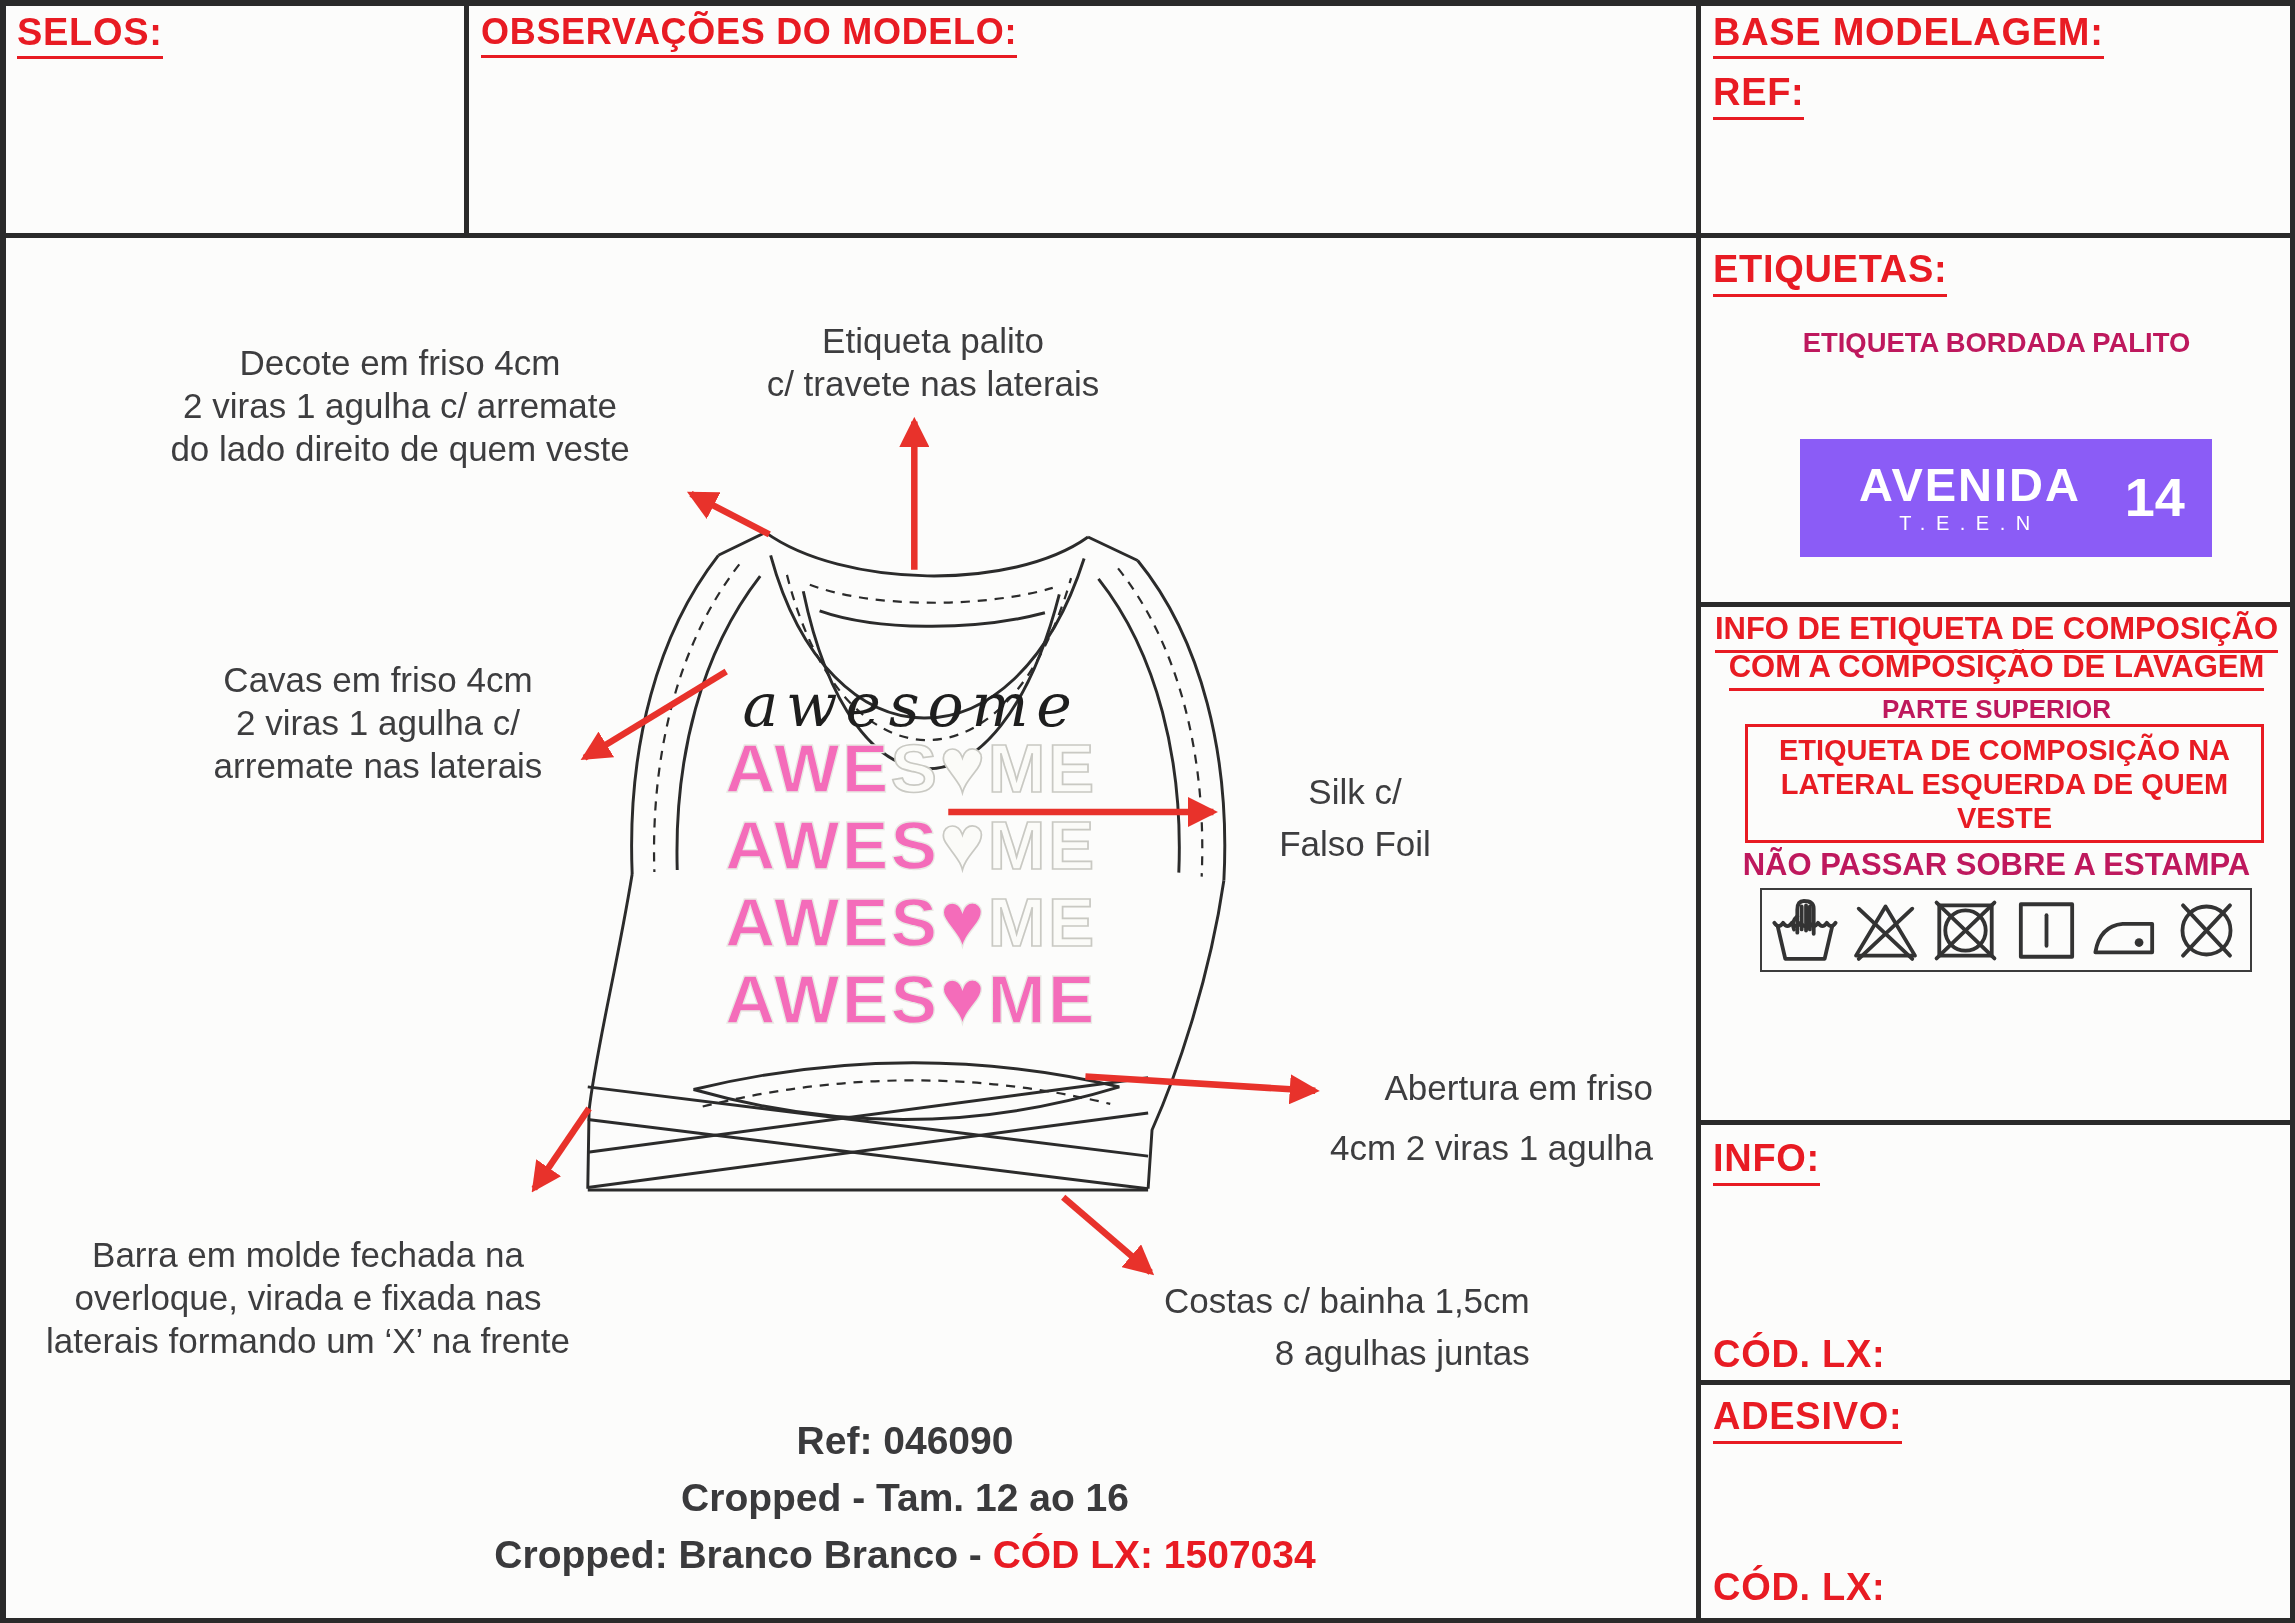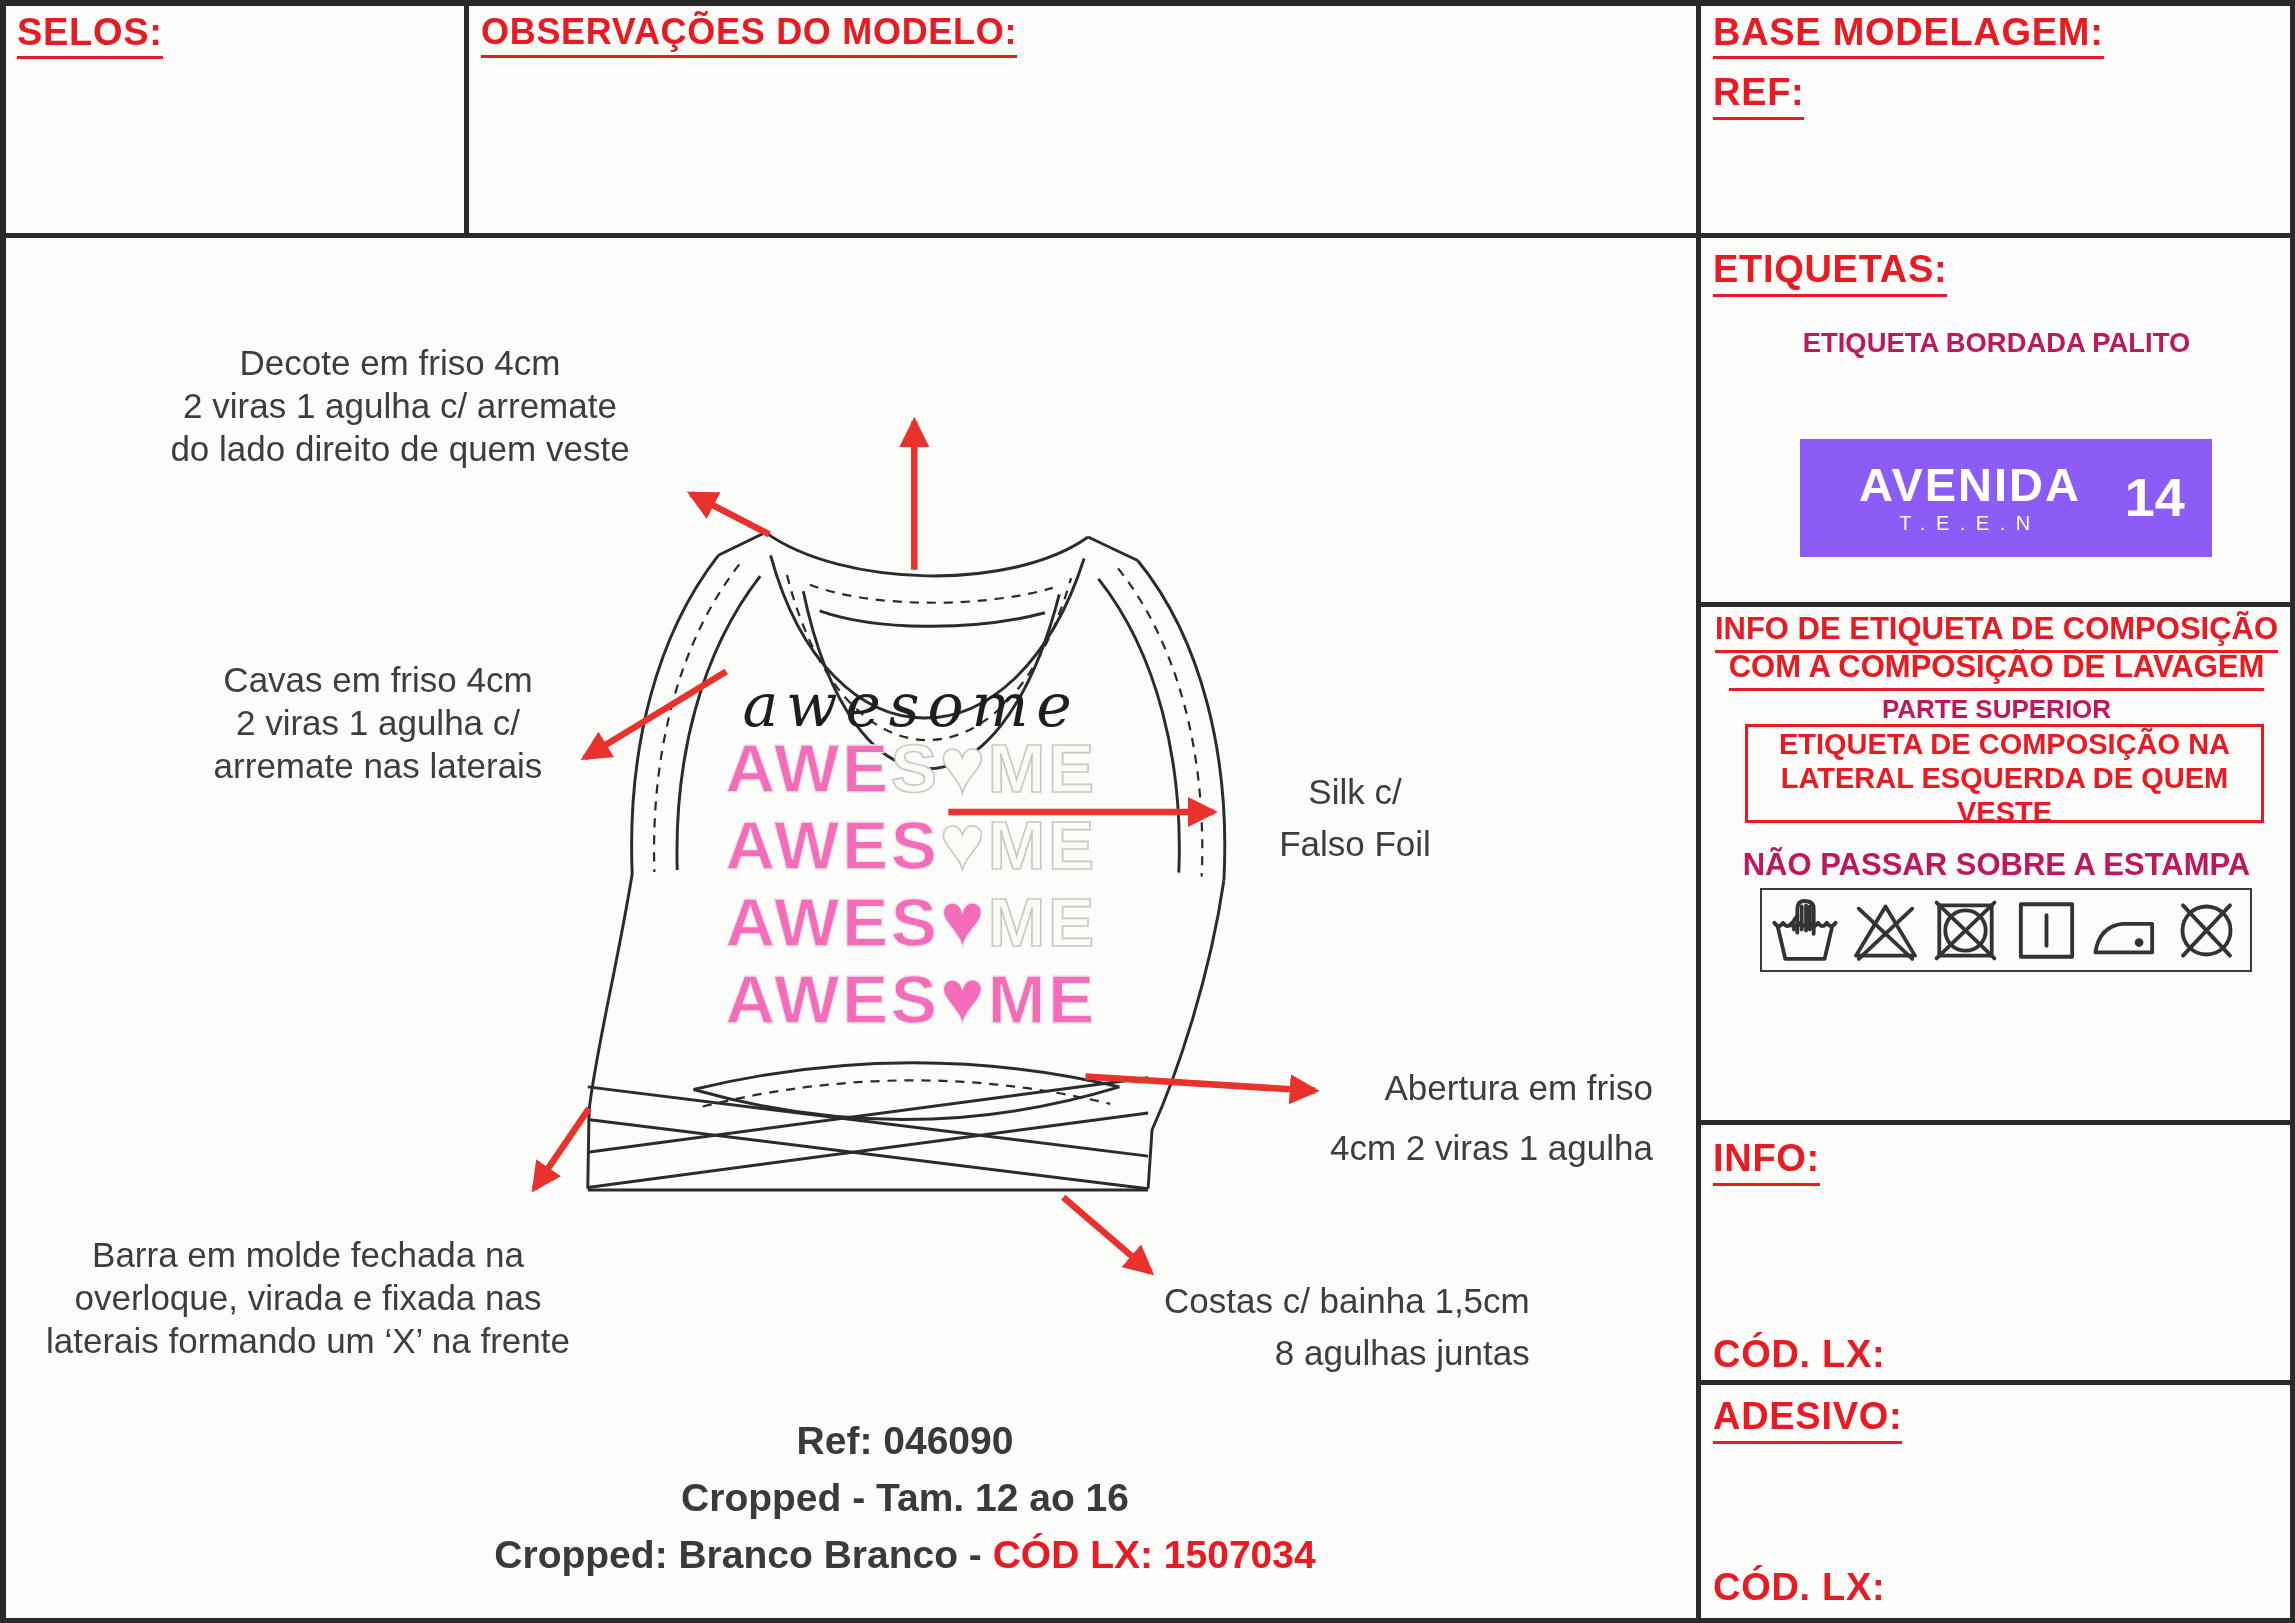--- a/index.html
+++ b/index.html
@@ -15,22 +15,22 @@
   .ann{position:absolute;color:#3d3d3f;font-size:35px;line-height:43px;text-align:center;transform:translateX(-50%);white-space:nowrap;}
   .ann.left{transform:none;text-align:right;}
   .centercol{position:absolute;left:1698px;width:597px;text-align:center;color:#be185d;font-weight:bold;}
   .footer{position:absolute;left:905px;transform:translateX(-50%);text-align:center;color:#3a3a3c;
           font-weight:bold;font-size:39px;line-height:57px;white-space:nowrap;}
   .footer .red{color:#e81b23;}
   .pinklabel{position:absolute;left:1800px;top:439px;width:412px;height:118px;}
   .pinklabel .name{position:absolute;left:33px;top:18.3px;width:274px;text-align:center;color:#fff;font-weight:bold;font-size:47px;letter-spacing:2px;}
   .pinklabel .sub{position:absolute;left:33px;top:73px;width:274px;text-align:center;color:#fff;font-size:20px;letter-spacing:10.5px;font-weight:normal;}
   .pinklabel .size{position:absolute;right:18.3px;top:27.4px;width:78px;text-align:center;color:#fff;font-size:54px;font-weight:bold;}
-  .redbox{position:absolute;left:1745px;top:724px;width:519px;height:99px;border:3.9px solid #e81b23;box-sizing:border-box;
-          display:flex;flex-direction:column;}
+  .redbox{position:absolute;left:1745px;top:724px;width:519px;height:119px;border:3.9px solid #e81b23;box-sizing:border-box;
+          display:flex;flex-direction:column;justify-content:center;}
   .redbox div{color:#e81b23;font-weight:bold;font-size:29px;line-height:34px;text-align:center;}
   .iconbox{position:absolute;left:1760px;top:888px;width:492px;height:84px;border:2.6px solid #3c3c3c;box-sizing:border-box;
            display:flex;align-items:center;justify-content:space-around;padding:0 3.9px;}
   .iconbox svg{width:71px;height:67px;}
   .care{stroke:#333;stroke-width:7;fill:none;stroke-linecap:round;stroke-linejoin:round;}
   svg text{font-family:"Liberation Sans","DejaVu Sans",sans-serif;}
   .awScript{font-family:"DejaVu Serif","Liberation Serif",serif;font-style:italic;font-size:92px;letter-spacing:12px;fill:#1e1e1e;}
   .awRow{font-weight:bold;font-size:106px;letter-spacing:4px;}
   .seg-pink{fill:#f46cba;stroke:#e9e9e4;stroke-width:2px;}
   .seg-outline{fill:#fbfbf8;stroke:#c9c9c3;stroke-width:2.6px;}
@@ -176,20 +176,24 @@
     <line class="arrow" x1="1662" y1="1648" x2="2014" y2="1670" marker-end="url(#ah)"></line>
     <line class="arrow" x1="1628" y1="1833" x2="1762" y2="1948" marker-end="url(#ah)"></line>
     <line class="arrow" x1="902" y1="1697" x2="818" y2="1820" marker-end="url(#ah)"></line>
   </svg>
 
   <div class="ann" style="left:400px;top:341px;">
     <div>Decote em friso 4cm</div>
     <div>2 viras 1 agulha c/ arremate</div>
     <div>do lado direito de quem veste</div>
   </div>
+  <div class="ann" style="left:933px;top:319px;">
+    <div>Etiqueta palito</div>
+    <div>c/ travete nas laterais</div>
+  </div>
   <div class="ann" style="left:378px;top:658px;">
     <div>Cavas em friso 4cm</div>
     <div>2 viras 1 agulha c/</div>
     <div>arremate nas laterais</div>
   </div>
   <div class="ann" style="left:1355px;top:766px;line-height:52px;">
     <div>Silk c/</div>
     <div>Falso Foil</div>
   </div>
   <div class="ann left" style="left:1330px;top:1058px;line-height:60px;">

